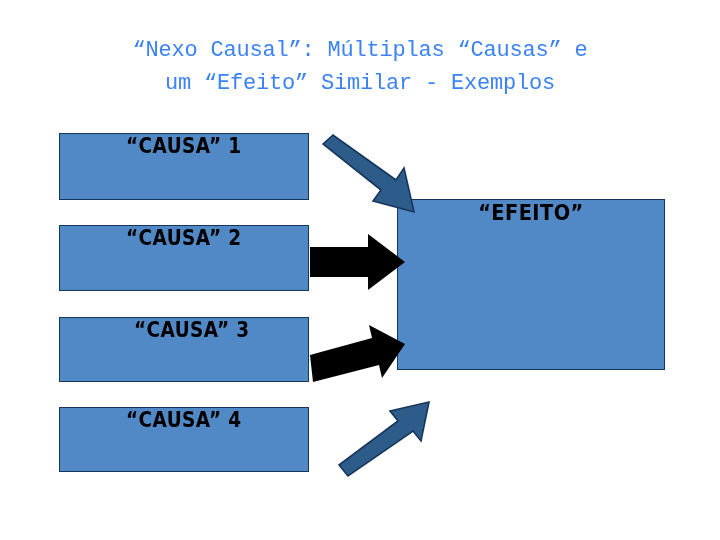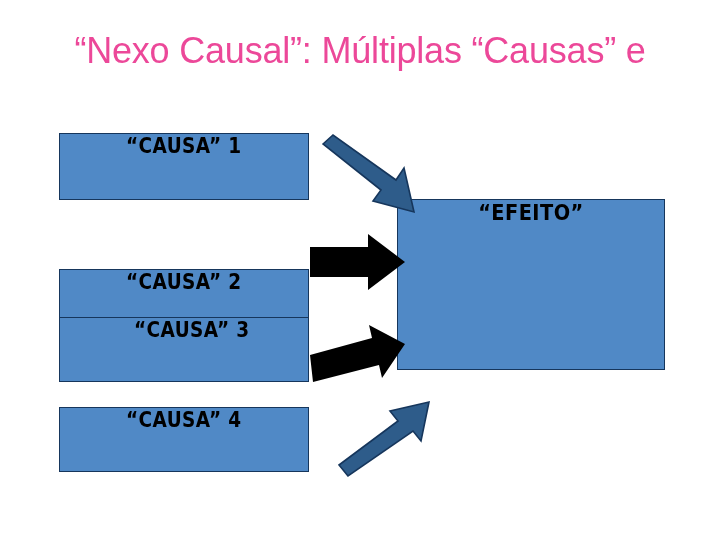--- a/index.html
+++ b/index.html
@@ -24,24 +24,24 @@
   
   #title-block {
     position: absolute;
     left: 48px;
     top: 34px;
     width: 624px;
     text-align: center;
   }
   .title-line {
     display: block;
-    font-family: Liberation Sans, sans-serif;
-    font-size: 36px;
+    font-family: Liberation Mono, monospace;
+    font-size: 22px;
     font-weight: 400;
-    color: #ec4899;
+    color: #3b82f6;
     line-height: 33px;
     letter-spacing: -0.2px;
     white-space: nowrap;
   }
 
   
   .node-box {
     position: absolute;
     background: #5089C6;
     border: 1.6px solid #16365C;
@@ -85,27 +85,28 @@
     pointer-events: none;
   }
 </style>
 </head>
 <body style="background: rgb(255, 255, 255);">
 
 <div id="slide">
 
   <div id="title-block">
     <span class="title-line">“Nexo Causal”: Múltiplas “Causas” e</span>
+    <span class="title-line">um “Efeito” Similar - Exemplos</span>
   </div>
 
   <div class="node-box" id="cause-box-1" style="background: rgb(80, 137, 198); border-color: rgb(22, 54, 92);">
     <span class="node-label" style="color: rgb(0, 0, 0);">“CAUSA” 1</span>
   </div>
 
-  <div class="node-box" id="cause-box-2" style="background: rgb(80, 137, 198); border-color: rgb(22, 54, 92); margin-top: 44px;">
+  <div class="node-box" id="cause-box-2" style="background: rgb(80, 137, 198); border-color: rgb(22, 54, 92);">
     <span class="node-label" style="color: rgb(0, 0, 0);">“CAUSA” 2</span>
   </div>
 
   <div class="node-box" id="cause-box-3" style="background: rgb(80, 137, 198); border-color: rgb(22, 54, 92);">
     <span class="node-label" style="color: rgb(0, 0, 0);">“CAUSA” 3</span>
   </div>
 
   <div class="node-box" id="cause-box-4" style="background: rgb(80, 137, 198); border-color: rgb(22, 54, 92);">
     <span class="node-label" style="color: rgb(0, 0, 0);">“CAUSA” 4</span>
   </div>

